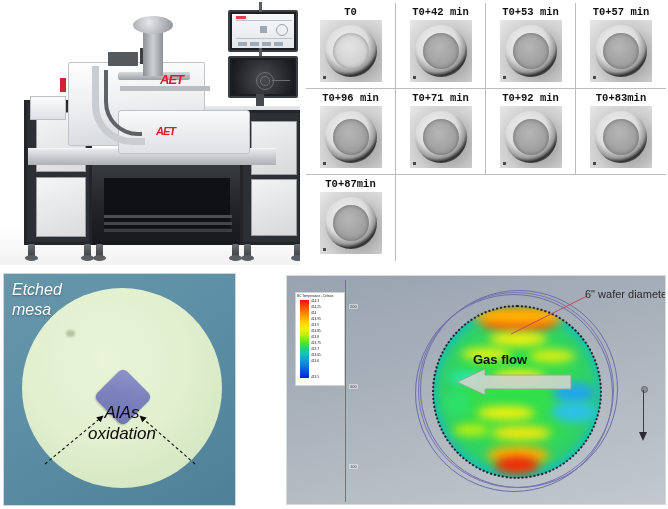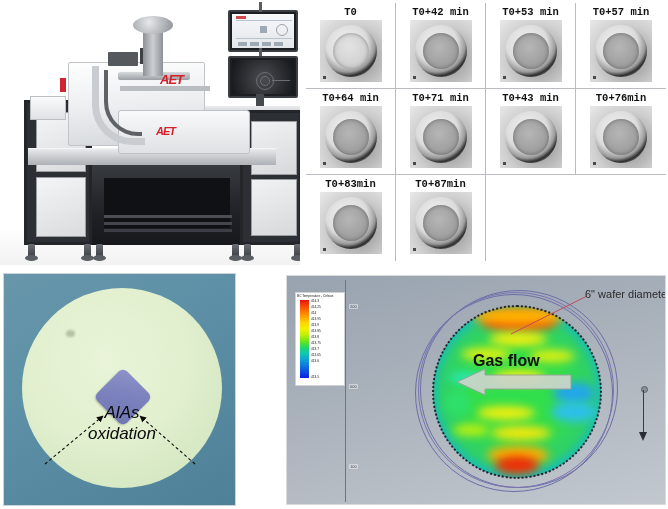--- a/index.html
+++ b/index.html
@@ -181,21 +181,21 @@
         rgba(0,0,0,0) 0%,rgba(0,0,0,0) 78%,#0a2fd8 88%,#0a22c8 100%);
     box-shadow:inset 0 0 0 1px rgba(20,30,140,.6);}
   #contour-base{position:absolute;inset:0;border-radius:50%;
     background:radial-gradient(circle at 50% 50%,
       #2ee04e 0%,#35dd4a 40%,#2ed06a 62%,#16b7c8 74%,#0e6fe0 86%,#0a2ad6 100%);}
   .blob{position:absolute;border-radius:50%;filter:blur(5px);}
   #dotted-edge{position:absolute;left:17px;top:15px;width:170px;height:174px;
     border-radius:50%;border:2px dotted #111;box-sizing:border-box;opacity:.85;}
   #gas-arrow{position:absolute;left:40px;top:78px;width:118px;height:28px;}
   #gas-flow-label{position:absolute;left:58px;top:62px;color:#111;font-weight:bold;
-    font-size:16px;font-family:"Liberation Sans",sans-serif;}
+    font-size:13px;font-family:"Liberation Sans",sans-serif;}
   #wafer-dia-label{position:absolute;left:298px;top:12px;color:#2b2b2b;
     font-size:11px;font-family:"Liberation Sans",sans-serif;white-space:nowrap;}
   #leader-line{position:absolute;left:222px;top:18px;width:80px;height:42px;}
   #center-mark{position:absolute;left:226px;top:96px;width:5px;height:5px;
     border-radius:50%;background:#8b8f96;border:1px solid #5d6066;}
   #center-stem{position:absolute;left:228px;top:100px;width:1px;height:46px;background:#3a3d42;}
   #center-arrowhead{position:absolute;left:224px;top:142px;width:0;height:0;
     border-left:4px solid transparent;border-right:4px solid transparent;
     border-top:9px solid #2a2d33;}
 </style>
@@ -306,54 +306,46 @@
     <div class="cell-label">T0+57 min</div>
     <div class="wafer-img">
       <div class="ring-out"></div>
         <div class="ring-in"></div>
         <div class="spec"></div>
     </div>
   </div>
 
 
   <div class="cellbox">
-    <div class="cell-label">T0+64 min</div>
+    <div class="cell-label">T0+96 min</div>
     <div class="wafer-img">
       <div class="ring-out"></div>
         <div class="ring-in"></div>
         <div class="spec"></div>
     </div>
   </div>
 
   <div class="cellbox">
     <div class="cell-label">T0+71 min</div>
     <div class="wafer-img">
       <div class="ring-out"></div>
         <div class="ring-in"></div>
         <div class="spec"></div>
     </div>
   </div>
 
   <div class="cellbox">
-    <div class="cell-label">T0+43 min</div>
-    <div class="wafer-img">
-      <div class="ring-out"></div>
-        <div class="ring-in"></div>
-        <div class="spec"></div>
-    </div>
-  </div>
-
-  <div class="cellbox">
-    <div class="cell-label">T0+76min</div>
-    <div class="wafer-img">
-      <div class="ring-out"></div>
-        <div class="ring-in"></div>
-        <div class="spec"></div>
-    </div>
-  </div>
+    <div class="cell-label">T0+92 min</div>
+    <div class="wafer-img">
+      <div class="ring-out"></div>
+        <div class="ring-in"></div>
+        <div class="spec"></div>
+    </div>
+  </div>
+
 
   <div class="cellbox">
     <div class="cell-label">T0+83min</div>
     <div class="wafer-img">
       <div class="ring-out"></div>
         <div class="ring-in"></div>
         <div class="spec"></div>
     </div>
   </div>
 
@@ -367,20 +359,24 @@
   </div>
 
 </div>
 
 <div id="mesa-panel">
   <div id="mesa-wafer">
     <div class="mesa-blem"></div>
   </div>
   <div id="mesa-diamond"></div>
 
+  <div id="etched-mesa-label">
+    <div>Etched</div>
+    <div>mesa</div>
+  </div>
 
   <svg id="mesa-arrows" viewBox="0 0 233 233">
     <defs>
       <marker id="ahead" markerWidth="7" markerHeight="7" refX="5.5" refY="3" orient="auto">
         <path d="M0,0 L6,3 L0,6 z" fill="#0b0b0b"></path>
       </marker>
     </defs>
     <path d="M41,190 L99,142" stroke="#0b0b0b" stroke-width="1.1" stroke-dasharray="3,2.6" fill="none" marker-end="url(#ahead)"></path>
     <path d="M191,190 L136,142" stroke="#0b0b0b" stroke-width="1.1" stroke-dasharray="3,2.6" fill="none" marker-end="url(#ahead)"></path>
   </svg>

